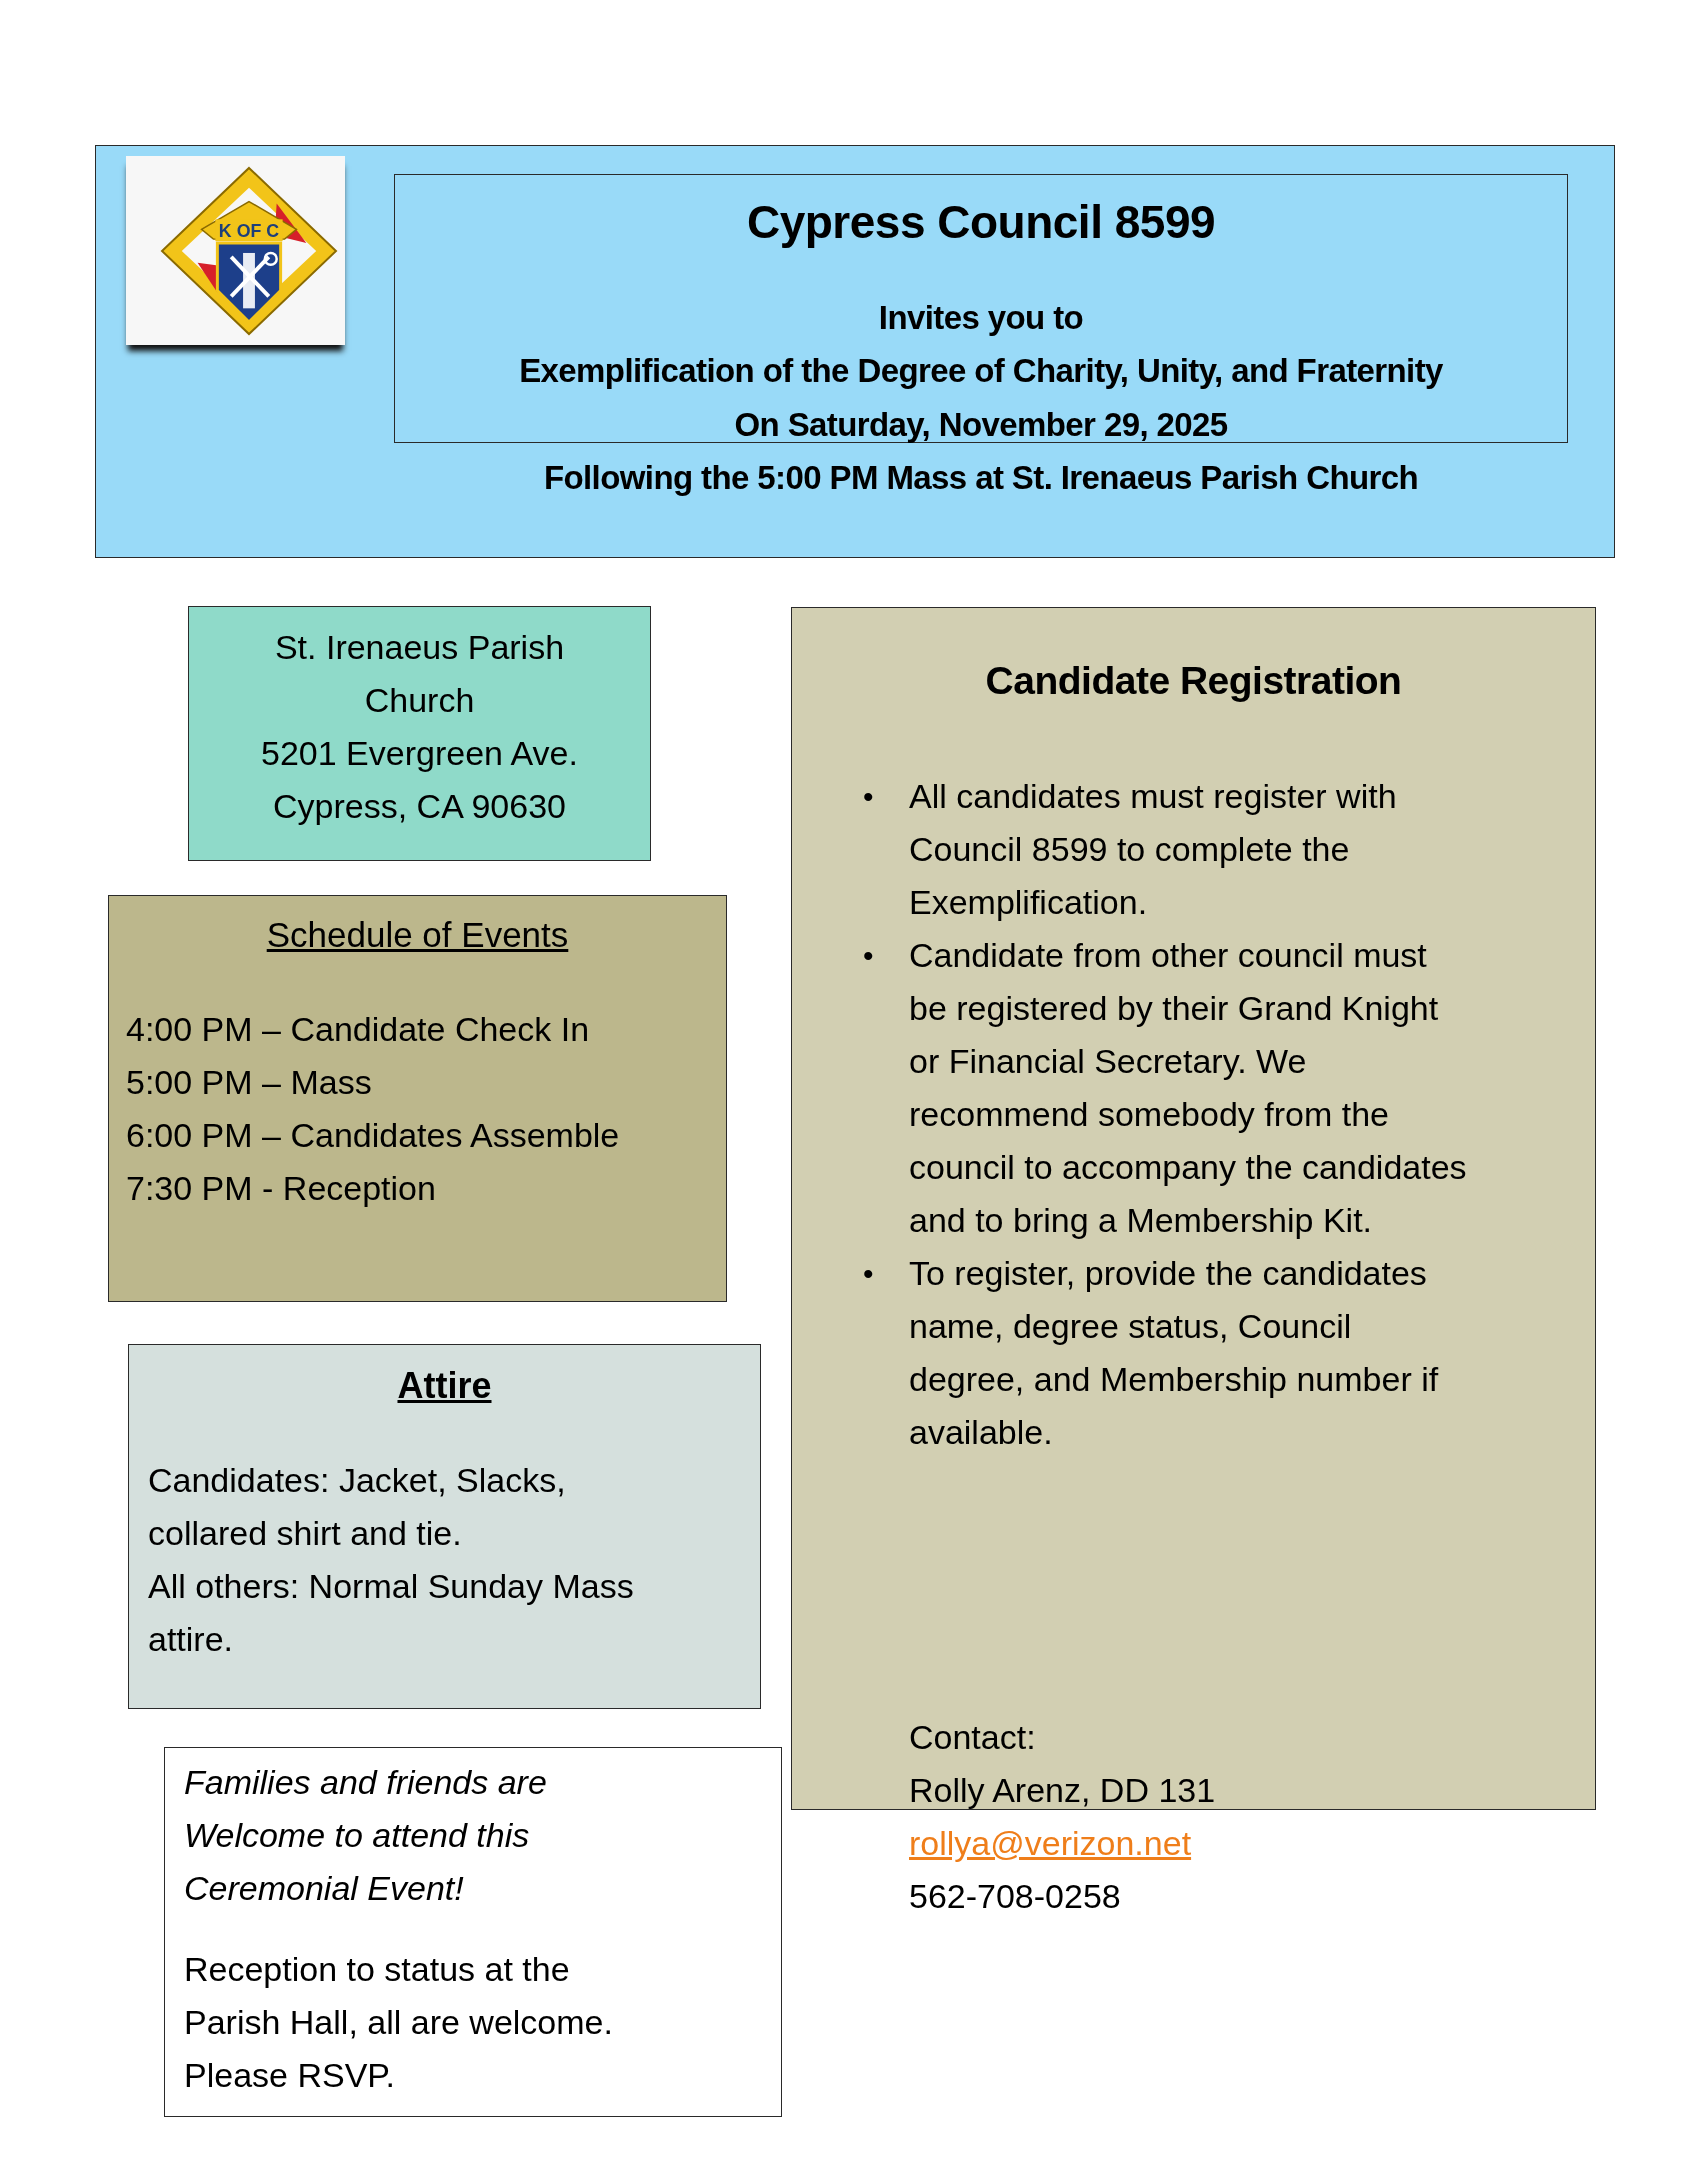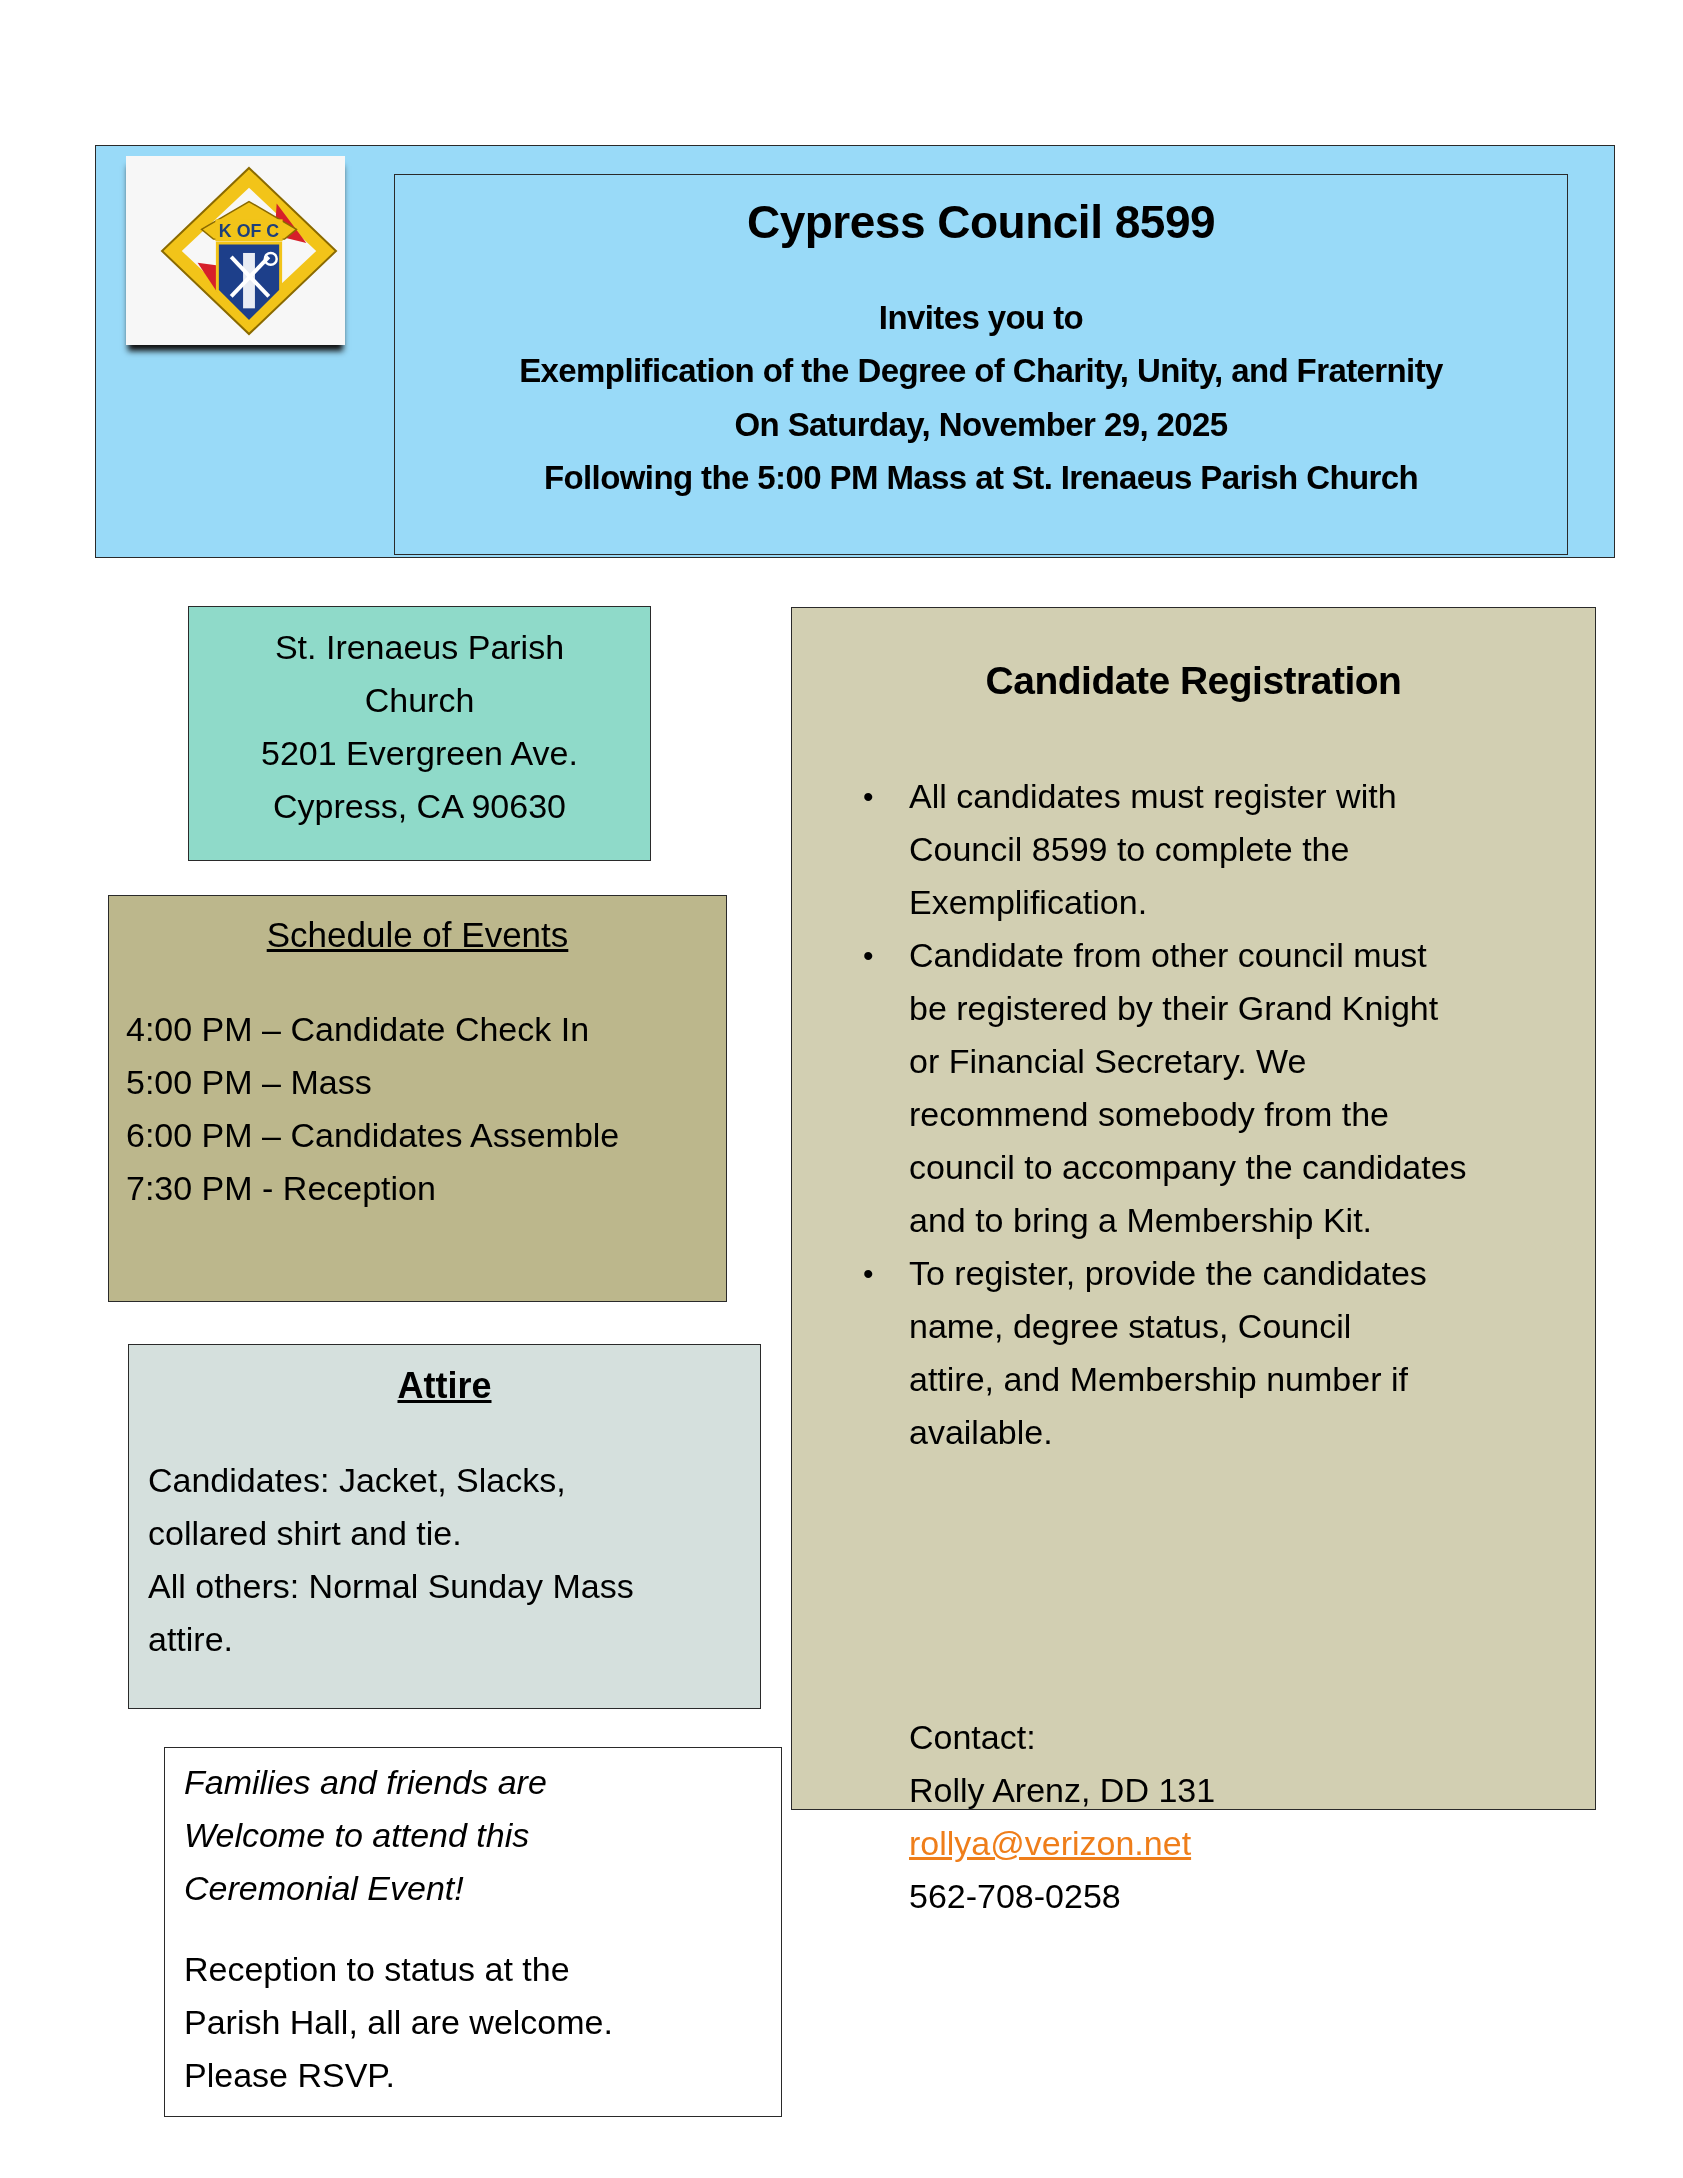--- a/index.html
+++ b/index.html
@@ -3,21 +3,21 @@
 <meta charset="utf-8">
 <style>
   html, body { margin:0; padding:0; }
   body { width:1683px; height:2178px; background:#ffffff; position:relative; overflow:hidden;
          font-family:"Liberation Sans", "DejaVu Sans", sans-serif; color:#000; }
   .box { position:absolute; box-sizing:border-box; border:1.5px solid #2a2a2a; }
   #header { left:95px; top:145px; width:1520px; height:413px; background:#99daf8; }
   #logo { position:absolute; left:30px; top:10px; width:219px; height:189px; background:#f7f7f7;
           box-shadow:0 8px 6px -2px #111; }
   #logo svg { position:absolute; left:32px; top:8px; }
-  #inner { position:absolute; left:298px; top:28px; width:1174px; height:381px; border:1.5px solid #2a2a2a;
+  #inner { position:absolute; left:298px; top:28px; width:1174px; height:269px; border:1.5px solid #2a2a2a;
            box-sizing:border-box; text-align:center; font-weight:bold; }
   #inner .title { position:absolute; left:0; right:0; top:20px; font-size:46px; letter-spacing:-0.5px; }
   #inner .line { position:absolute; left:0; right:0; font-size:33px; letter-spacing:-0.6px; }
   #address { left:188px; top:606px; width:463px; height:255px; background:#8fdac9; text-align:center;
              font-size:34px; line-height:53px; padding-top:14px; }
   #schedule { left:108px; top:895px; width:619px; height:407px; background:#bcb78c; font-size:34px; }
   #schedule .heading { text-align:center; text-decoration:underline; margin-top:12px; line-height:53px; font-size:35px; }
   #schedule .items { position:absolute; left:17px; top:107px; line-height:53px; white-space:nowrap; }
   #attire { left:128px; top:1344px; width:633px; height:365px; background:#d5e0dd; font-size:34px; }
   #attire .heading { text-align:center; font-weight:bold; text-decoration:underline; margin-top:14px; line-height:53px; font-size:36px; }
@@ -117,21 +117,21 @@
       <div>be registered by their Grand Knight</div>
       <div>or Financial Secretary. We</div>
       <div>recommend somebody from the</div>
       <div>council to accompany the candidates</div>
       <div>and to bring a Membership Kit.</div>
     </li>
     <li>
       <span class="bullet">•</span>
       <div>To register, provide the candidates</div>
       <div>name, degree status, Council</div>
-      <div>attire, and Membership number if</div>
+      <div>degree, and Membership number if</div>
       <div>available.</div>
     </li>
   </ul>
   <div class="contact">
     <div>Contact:</div>
     <div>Rolly Arenz, DD 131</div>
     <div><a class="link">rollya@verizon.net</a></div>
     <div>562-708-0258</div>
   </div>
 </div>

